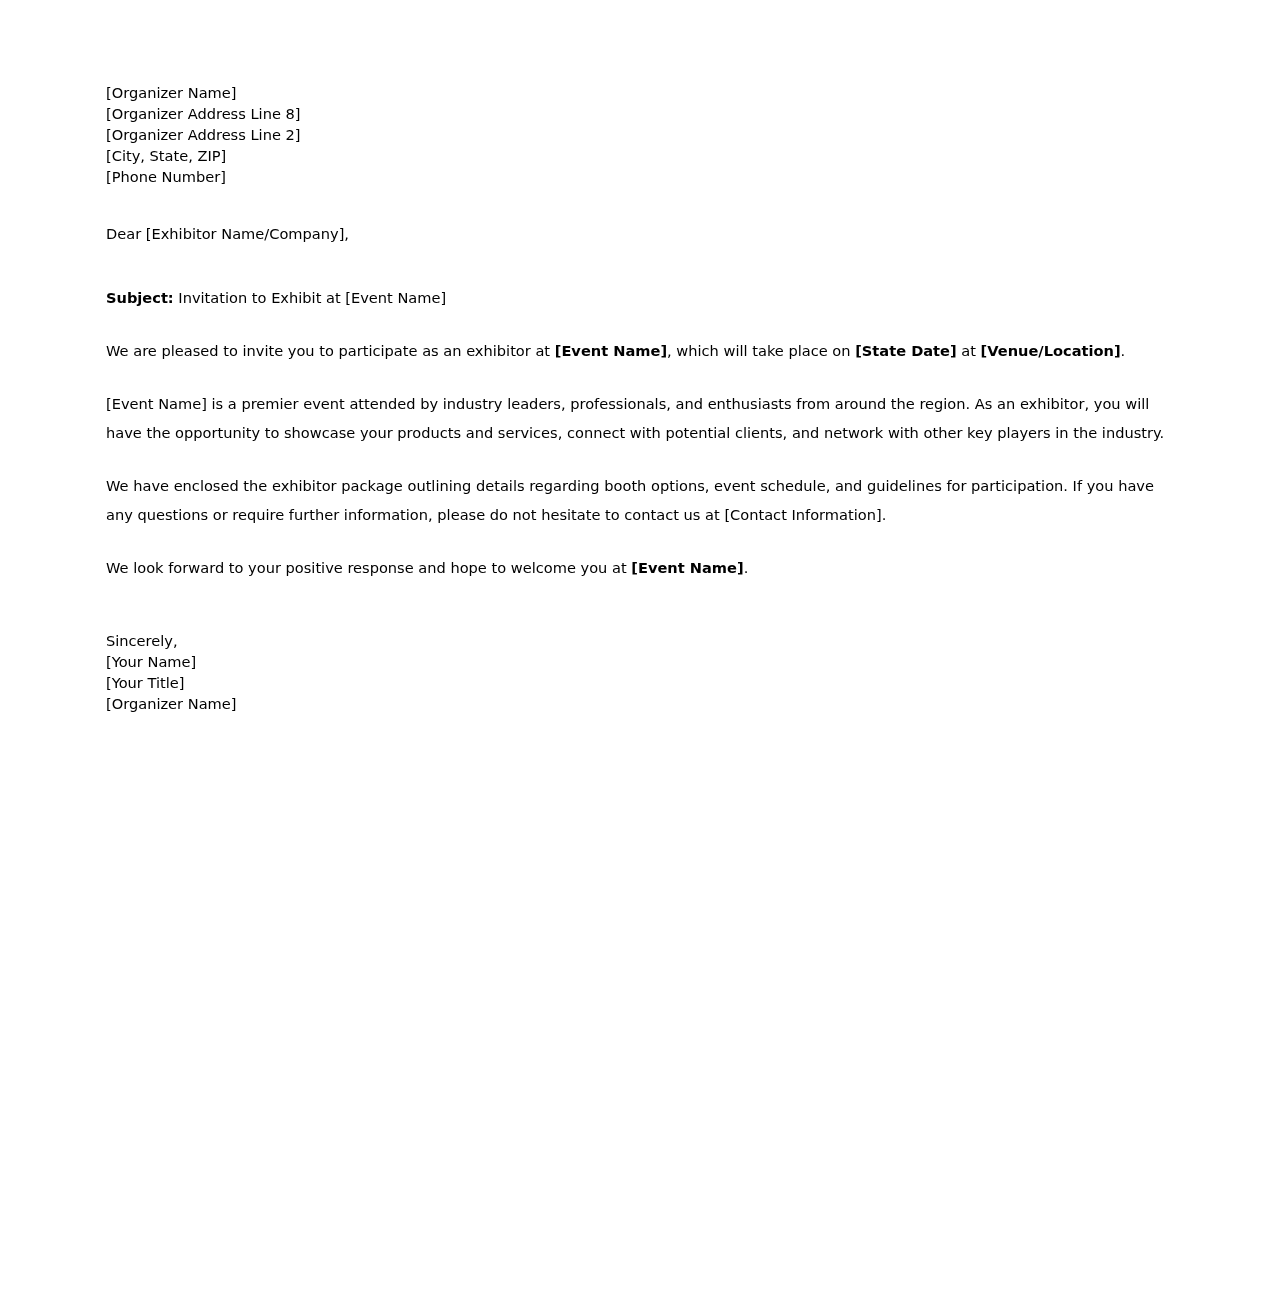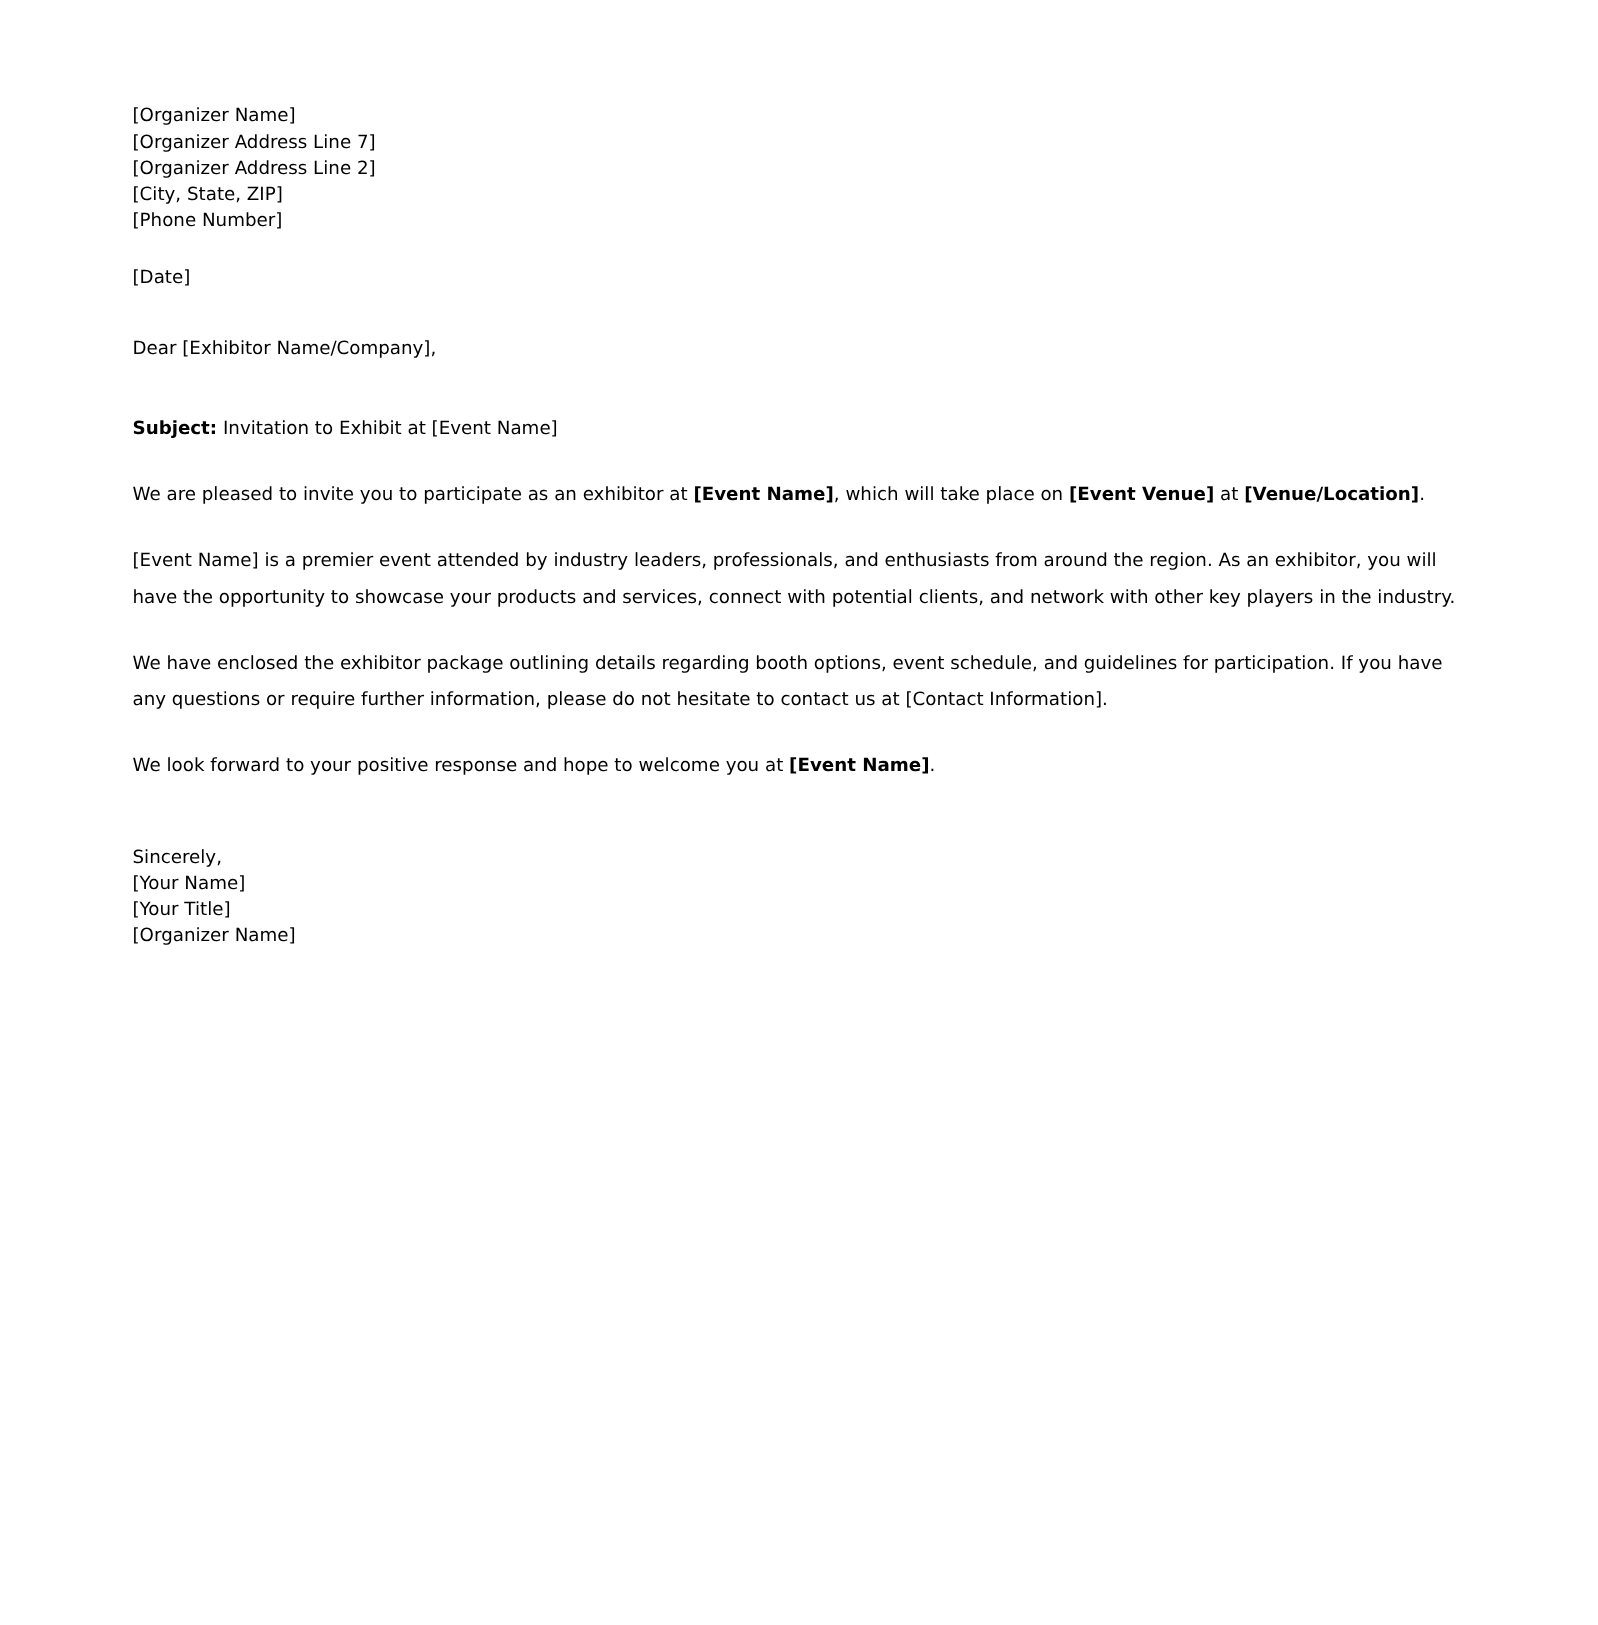--- a/index.html
+++ b/index.html
@@ -42,35 +42,32 @@
   .gap-closing { margin-top: 48px; }
   .gap-sig { }
 </style>
 </head>
 <body>
 
 <div class="page">
 
   <div class="block">
     <span class="line">[Organizer Name]</span>
-    <span class="line">[Organizer Address Line 7]</span>
+    <span class="line">[Organizer Address Line 8]</span>
     <span class="line">[Organizer Address Line 2]</span>
     <span class="line">[City, State, ZIP]</span>
     <span class="line">[Phone Number]</span>
   </div>
 
-  <div class="block gap-date">
-    <span class="line">[Date]</span>
-  </div>
 
   <p class="para gap-dear">Dear [Exhibitor Name/Company],</p>
 
   <p class="para gap-subject"><b>Subject:</b><span> Invitation to Exhibit at [Event Name]</span></p>
 
-  <p class="para gap-p"><span>We are pleased to invite you to participate as an exhibitor at </span><b>[Event Name]</b><span>, which will take place on </span><b>[Event Venue]</b><span> at </span><b>[Venue/Location]</b><span>.</span></p>
+  <p class="para gap-p"><span>We are pleased to invite you to participate as an exhibitor at </span><b>[Event Name]</b><span>, which will take place on </span><b>[State Date]</b><span> at </span><b>[Venue/Location]</b><span>.</span></p>
 
   <p class="para gap-p">[Event Name] is a premier event attended by industry leaders, professionals, and enthusiasts from around the region. As an exhibitor, you will have the opportunity to showcase your products and services, connect with potential clients, and network with other key players in the industry.</p>
 
   <p class="para gap-p">We have enclosed the exhibitor package outlining details regarding booth options, event schedule, and guidelines for participation. If you have any questions or require further information, please do not hesitate to contact us at [Contact Information].</p>
 
   <p class="para gap-p"><span>We look forward to your positive response and hope to welcome you at </span><b>[Event Name]</b><span>.</span></p>
 
   <div class="block gap-closing">
     <span class="line">Sincerely,</span>
   </div>

